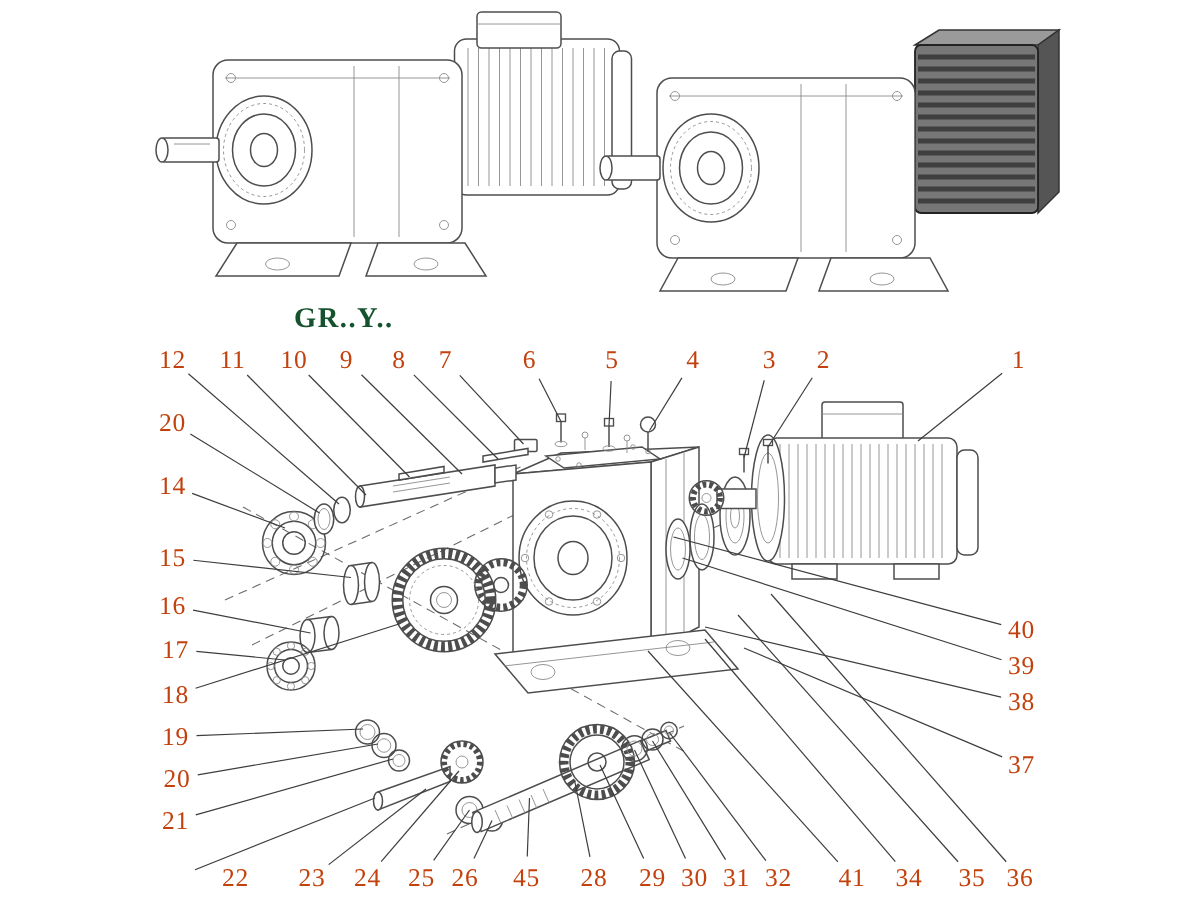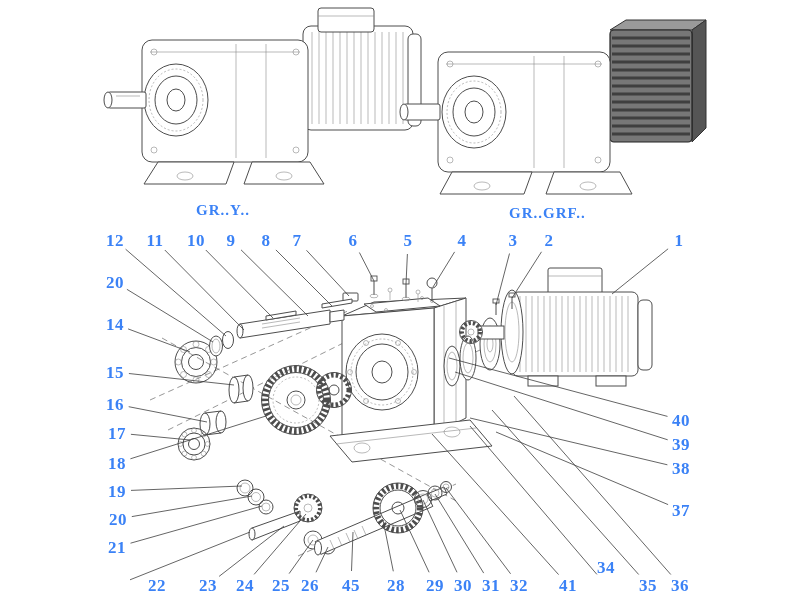--- a/index.html
+++ b/index.html
@@ -13,25 +13,25 @@
   .ln{fill:none;stroke:#4d4d4d;stroke-width:1;}
   .lnf{fill:#ffffff;stroke:#4d4d4d;stroke-width:1;}
   .thin{fill:none;stroke:#8a8a8a;stroke-width:0.6;}
   .dot{fill:none;stroke:#8a8a8a;stroke-width:0.6;stroke-dasharray:2 2;}
   .dash{fill:none;stroke:#6a6a6a;stroke-width:0.7;stroke-dasharray:6 4;}
   .teeth{fill:none;stroke:#4d4d4d;}
   .bolt{fill:#ffffff;stroke:#4d4d4d;stroke-width:0.9;}
   #leader-svg line{stroke:#3d3d3d;stroke-width:0.8;}
   .callout{
     position:absolute;transform:translate(-50%,-50%);
-    font-size:17px;font-weight:bold;color:#3b82f6;line-height:1;
+    font-size:17px;font-weight:normal;color:#c2410c;line-height:1;
     letter-spacing:0.5px;user-select:none;
   }
   .variant-label{
-    position:absolute;font-size:15px;font-weight:bold;color:#3b82f6;
+    position:absolute;font-size:19px;font-weight:bold;color:#14532d;
     letter-spacing:1px;white-space:nowrap;
   }
   #variant-left{left:196px;top:202px;}
   #variant-right{left:509px;top:205px;}
 </style>
 </head>
 <body>
 
 <div id="stage">
 
@@ -347,24 +347,23 @@
       <div class="callout" style="left: 245px; top: 585px;">24</div>
       <div class="callout" style="left: 281px; top: 585px;">25</div>
       <div class="callout" style="left: 310px; top: 585px;">26</div>
       <div class="callout" style="left: 351px; top: 585px;">45</div>
       <div class="callout" style="left: 396px; top: 585px;">28</div>
       <div class="callout" style="left: 435px; top: 585px;">29</div>
       <div class="callout" style="left: 463px; top: 585px;">30</div>
       <div class="callout" style="left: 491px; top: 585px;">31</div>
       <div class="callout" style="left: 519px; top: 585px;">32</div>
       <div class="callout" style="left: 568px; top: 585px;">41</div>
-      <div class="callout" style="left: 606px; top: 567px;">34</div>
+      <div class="callout" style="left: 606px; top: 585px;">34</div>
       <div class="callout" style="left: 648px; top: 585px;">35</div>
       <div class="callout" style="left: 680px; top: 585px;">36</div>
       <div class="callout" style="left: 681px; top: 510px;">37</div>
       <div class="callout" style="left: 681px; top: 468px;">38</div>
       <div class="callout" style="left: 681px; top: 444px;">39</div>
       <div class="callout" style="left: 681px; top: 420px;">40</div>
     </div>
 
   <div id="variant-left" class="variant-label">GR..Y..</div>
-  <div id="variant-right" class="variant-label">GR..GRF..</div>
 </div>
 
 </body></html>

